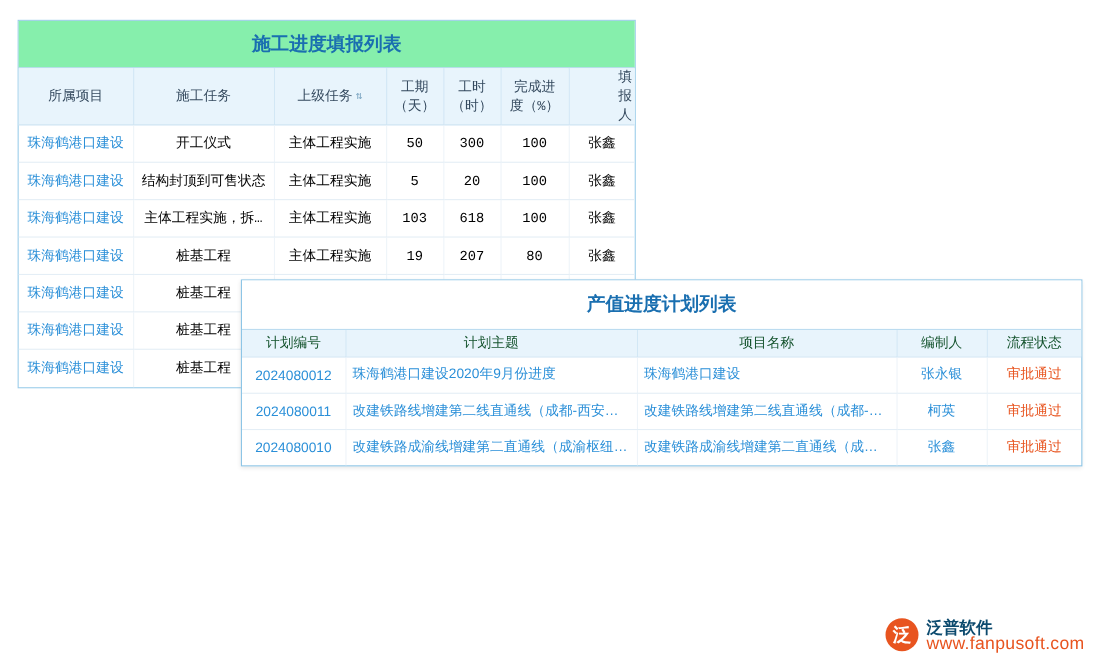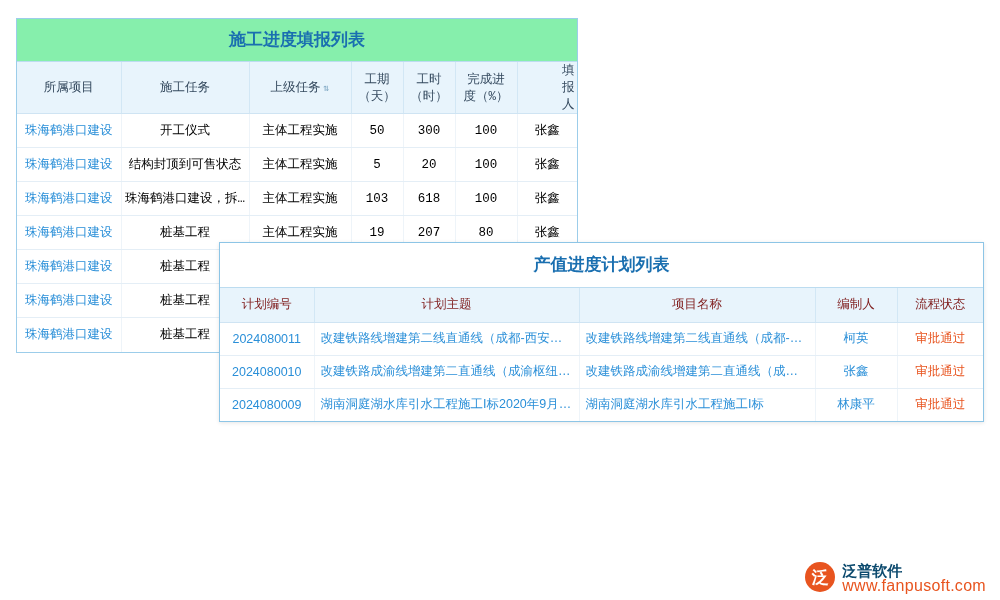--- a/index.html
+++ b/index.html
@@ -75,21 +75,21 @@
     font-size: 10px;
     color: #7fa8c4;
     margin-left: 3px;
     vertical-align: middle;
   }
 
   
   #panel-output {
     position: absolute;
     left: 219px;
-    top: 242px;
+    top: 254px;
     width: 765px;
     background: #ffffff;
     border: 1px solid #8dc5e6;
     box-sizing: border-box;
     box-shadow: 0 1px 4px rgba(0,0,0,0.10);
   }
   #panel-output .panel-title {
     height: 44px;
     line-height: 44px;
     text-align: center;
@@ -99,24 +99,24 @@
     background: #ffffff;
     border-bottom: 1px solid #bcdcf0;
   }
   #panel-output table {
     width: 100%;
     border-collapse: collapse;
     table-layout: fixed;
   }
   #panel-output thead th {
     background: #e8f4fc;
-    color: #7f1d1d;
+    color: #14532d;
     font-size: 12.5px;
     font-weight: normal;
-    height: 34px;
+    height: 24px;
     border-right: 1px solid #d2e7f5;
     border-bottom: 1px solid #cfe4f3;
     text-align: center;
     box-sizing: border-box;
   }
   #panel-output thead th:last-child { border-right: none; }
   #panel-output tbody td {
     height: 33px;
     font-size: 12.5px;
     color: #2a8fd8;
@@ -218,21 +218,21 @@
         <td class="col-project">珠海鹤港口建设</td>
         <td>结构封顶到可售状态</td>
         <td>主体工程实施</td>
         <td>5</td>
         <td>20</td>
         <td>100</td>
         <td>张鑫</td>
       </tr>
       <tr>
         <td class="col-project">珠海鹤港口建设</td>
-        <td>珠海鹤港口建设，拆…</td>
+        <td>主体工程实施，拆…</td>
         <td>主体工程实施</td>
         <td>103</td>
         <td>618</td>
         <td>100</td>
         <td>张鑫</td>
       </tr>
       <tr>
         <td class="col-project">珠海鹤港口建设</td>
         <td>桩基工程</td>
         <td>主体工程实施</td>
@@ -286,38 +286,38 @@
       <tr>
         <th>计划编号</th>
         <th>计划主题</th>
         <th>项目名称</th>
         <th>编制人</th>
         <th>流程状态</th>
       </tr>
     </thead>
     <tbody>
       <tr>
+        <td>2024080012</td>
+        <td class="cell-left">珠海鹤港口建设2020年9月份进度</td>
+        <td class="cell-left">珠海鹤港口建设</td>
+        <td>张永银</td>
+        <td class="cell-status">审批通过</td>
+      </tr>
+      <tr>
         <td>2024080011</td>
         <td class="cell-left">改建铁路线增建第二线直通线（成都-西安）电…</td>
         <td class="cell-left">改建铁路线增建第二线直通线（成都-西安）电…</td>
         <td>柯英</td>
         <td class="cell-status">审批通过</td>
       </tr>
       <tr>
         <td>2024080010</td>
         <td class="cell-left">改建铁路成渝线增建第二直通线（成渝枢纽）…</td>
         <td class="cell-left">改建铁路成渝线增建第二直通线（成渝枢纽）…</td>
         <td>张鑫</td>
-        <td class="cell-status">审批通过</td>
-      </tr>
-      <tr>
-        <td>2024080009</td>
-        <td class="cell-left">湖南洞庭湖水库引水工程施工I标2020年9月份…</td>
-        <td class="cell-left">湖南洞庭湖水库引水工程施工I标</td>
-        <td>林康平</td>
         <td class="cell-status">审批通过</td>
       </tr>
     </tbody>
   </table>
 </div>
 
 <div id="brand-watermark">
   <div class="logo-mark">泛</div>
   <div>
     <div class="brand-text-main">泛普软件</div>

